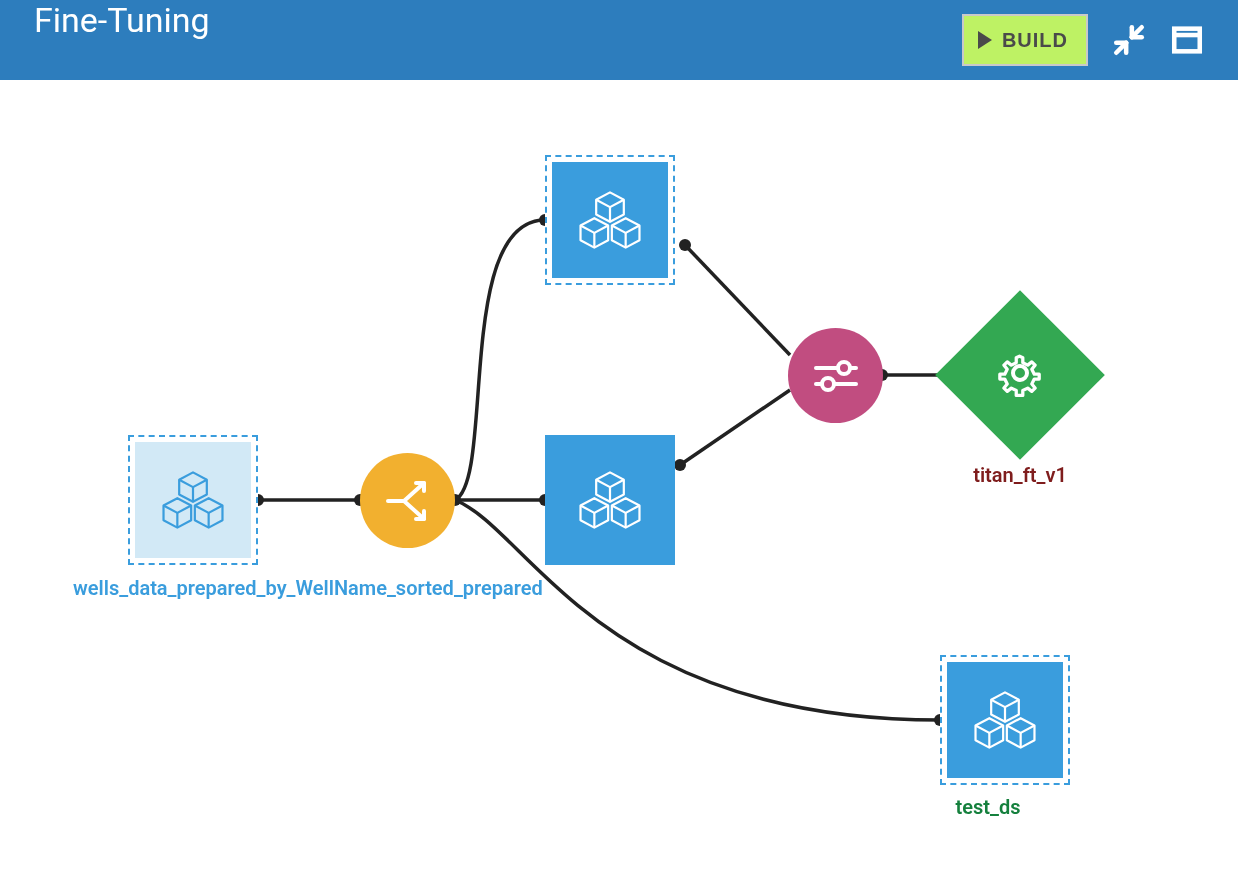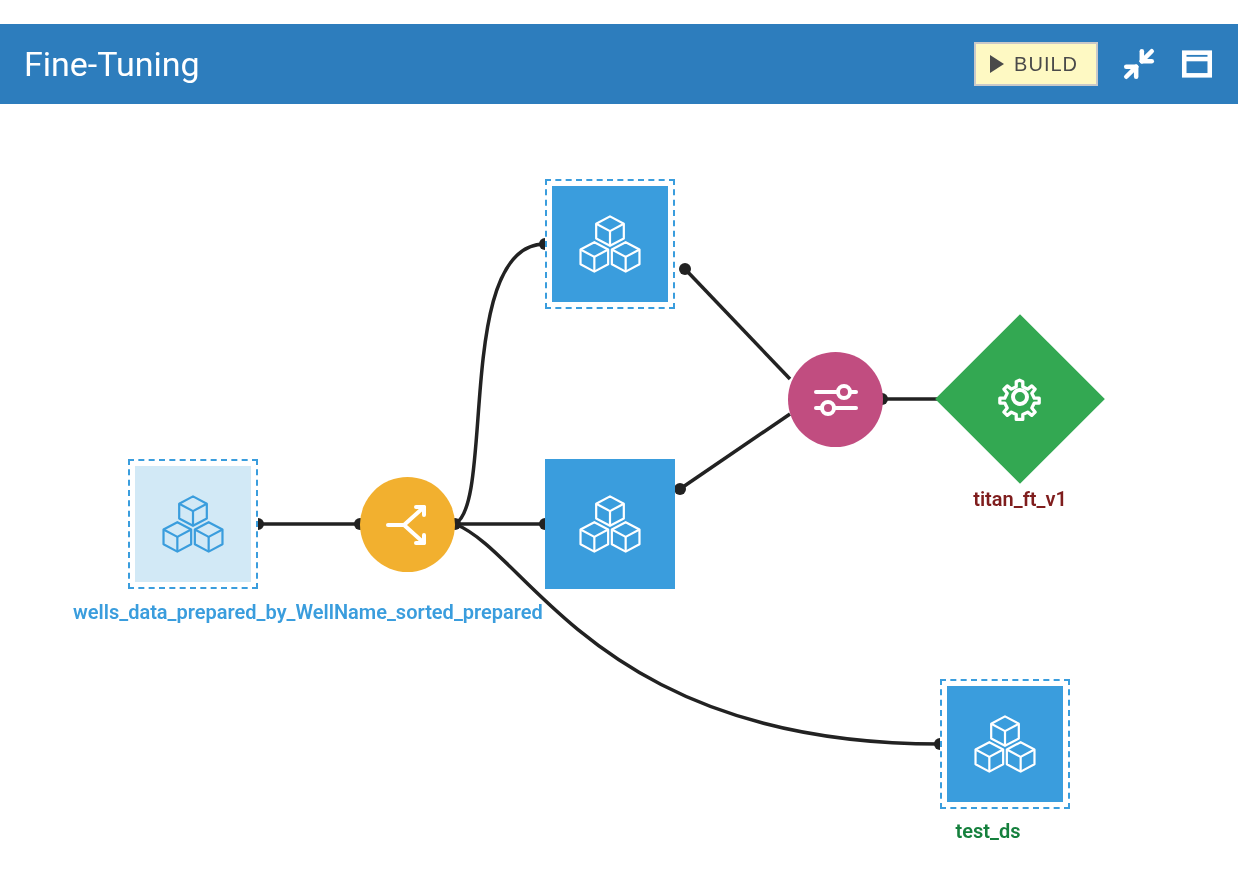--- a/index.html
+++ b/index.html
@@ -11,45 +11,43 @@
     font-family: -apple-system, BlinkMacSystemFont, "Segoe UI", Roboto, "Helvetica Neue", Arial, sans-serif;
     overflow: hidden;
   }
 
   
   .header {
     position: relative;
     height: 80px;
     background: #2d7dbd;
     display: flex;
-    align-items: center;
-    padding: 0 24px;
-    margin-top: 24px;
+    padding: 0 34px;
   }
   .header-title {
     color: #ffffff;
     font-size: 34px;
     font-weight: 400;
   }
   .header-right {
     margin-left: auto;
     display: flex;
     align-items: center;
     gap: 24px;
   }
   .build-btn {
-    background: #fef9c3;
+    background: #bef264;
     border: 2px solid #c9c9c9;
-    height: 44px;
+    height: 52px;
     padding: 0 18px 0 14px;
     display: flex;
     align-items: center;
     gap: 10px;
     cursor: pointer;
-    font-weight: 400;
+    font-weight: 700;
     font-size: 20px;
     color: #4a4a4a;
     letter-spacing: 1px;
   }
   .build-btn .play {
     width: 0; height: 0;
     border-left: 14px solid #4a4a4a;
     border-top: 9px solid transparent;
     border-bottom: 9px solid transparent;
   }

